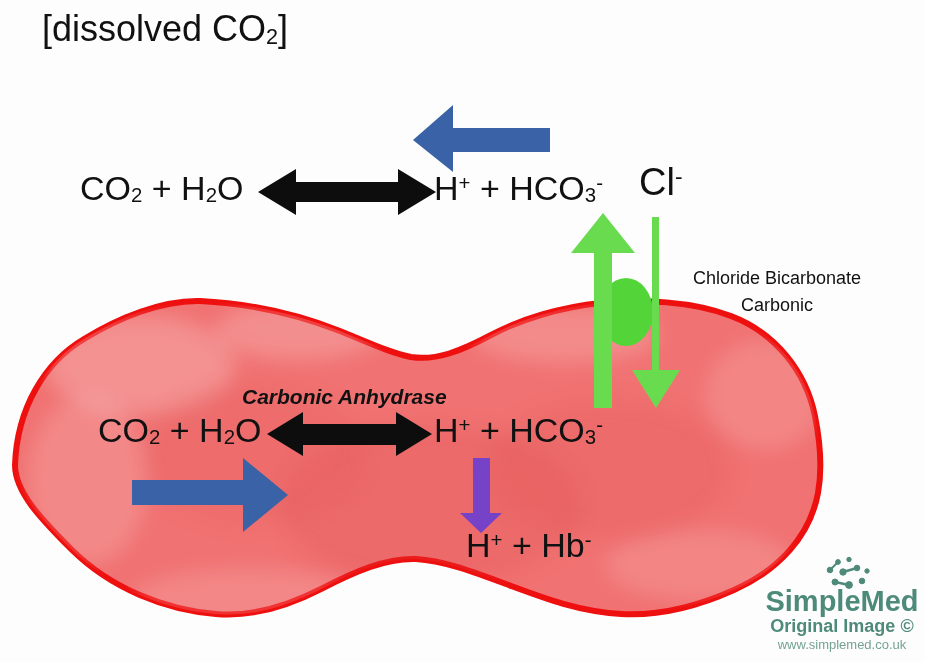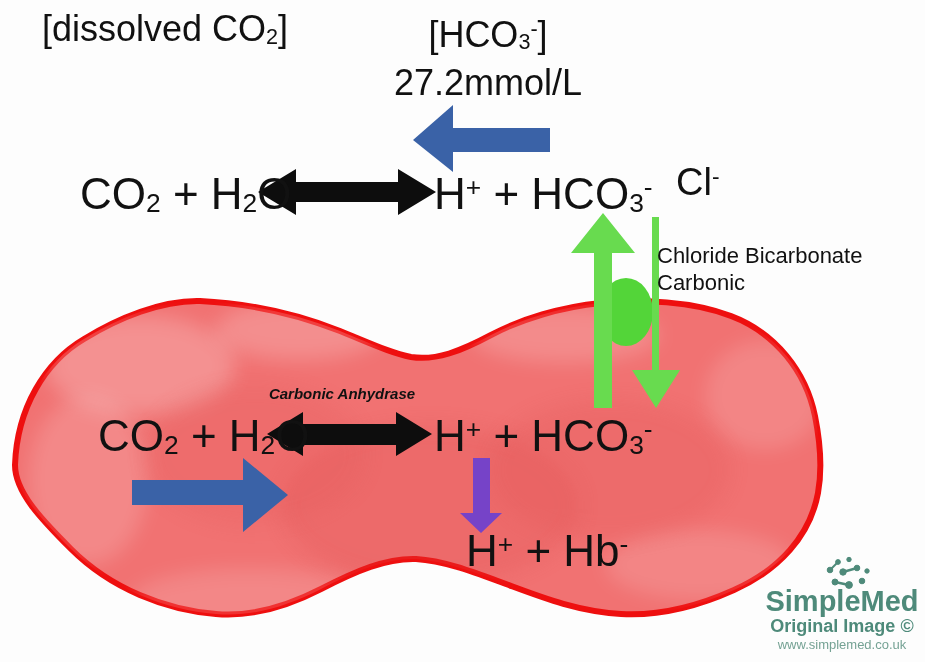--- a/index.html
+++ b/index.html
@@ -2,31 +2,31 @@
 <html><head>
 <meta charset="utf-8">
 <style>
   html,body{margin:0;padding:0;background:#fff;}
   #stage{
     position:relative;width:925px;height:662px;overflow:hidden;background:#fdfdfd;
     font-family:"Liberation Sans","DejaVu Sans",sans-serif;color:#111;
   }
   #shapes{position:absolute;left:0;top:0;width:925px;height:662px;}
   .txt{position:absolute;white-space:nowrap;line-height:1.05;}
-  .eq{font-size:44px;}
+  .eq{font-size:34px;}
   .lbl{font-size:36px;text-align:center;line-height:41px;}
   .sb{font-size:60%;vertical-align:-0.12em;}
   .sp{font-size:60%;vertical-align:0.5em;}
   #lbl-dissolved{left:30px;top:8px;width:270px;}
   #lbl-bicarb{left:388px;top:8px;width:200px;}
   #eq-top-left{left:80px;top:171px;}
   #eq-top-right{left:434px;top:171px;}
-  #cl-ion{left:639px;top:163px;font-size:38px;margin-left:37px;}
-  #exchanger-label{left:657px;top:242px;width:240px;font-size:22px;line-height:27px;text-align:left;}
-  #enzyme-label{left:242px;top:386px;width:200px;text-align:center;font-size:15px;font-style:italic;font-weight:600;}
+  #cl-ion{left:639px;top:163px;font-size:38px;}
+  #exchanger-label{left:657px;top:265px;width:240px;font-size:18px;line-height:27px;text-align:center;}
+  #enzyme-label{left:242px;top:386px;width:200px;text-align:center;font-size:21px;font-style:italic;font-weight:600;}
   #eq-cell-left{left:98px;top:413px;}
   #eq-cell-right{left:434px;top:413px;}
   #buffer-product{left:466px;top:528px;}
   #watermark{left:762px;top:586px;width:160px;text-align:center;}
   #brand-name{font-size:29px;font-weight:bold;line-height:30px;}
   #brand-notice{font-size:18px;font-weight:bold;line-height:21px;}
   #brand-url{font-size:13px;line-height:16px;}
 </style>
 </head>
 <body>
@@ -82,24 +82,20 @@
       <circle cx="867" cy="571" r="2.2"></circle>
       <circle cx="835" cy="582" r="3.0"></circle>
       <circle cx="849" cy="585" r="3.4"></circle>
       <circle cx="862" cy="581" r="2.8"></circle>
     </g>
   </svg>
 
   <div class="txt lbl" id="lbl-dissolved">
     <div><span>[dissolved CO</span><span class="sb">2</span><span>]</span></div>
   </div>
-  <div class="txt lbl" id="lbl-bicarb">
-    <div><span>[HCO</span><span class="sb">3</span><span class="sp">-</span><span>]</span></div>
-    <div>27.2mmol/L</div>
-  </div>
 
   <div class="txt eq" id="eq-top-left"><span>CO</span><span class="sb">2</span><span> + H</span><span class="sb">2</span><span>O</span></div>
   <div class="txt eq" id="eq-top-right"><span>H</span><span class="sp">+</span><span> + HCO</span><span class="sb">3</span><span class="sp">-</span></div>
   <div class="txt" id="cl-ion"><span>Cl</span><span class="sp">-</span></div>
 
   <div class="txt" id="exchanger-label">
     <div>Chloride Bicarbonate</div>
     <div>Carbonic</div>
   </div>
 

